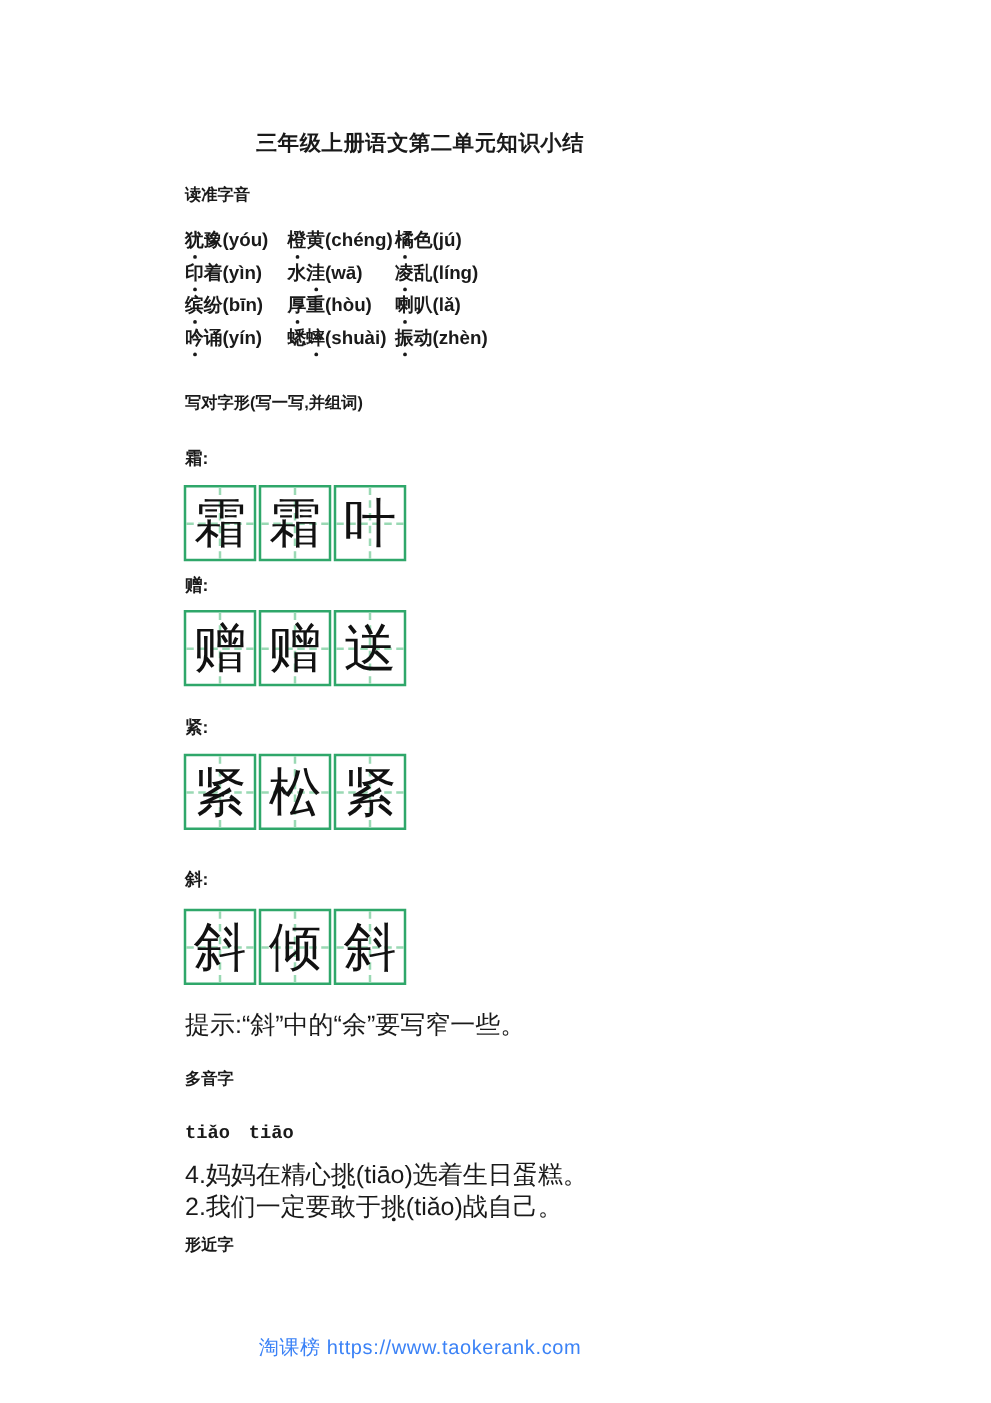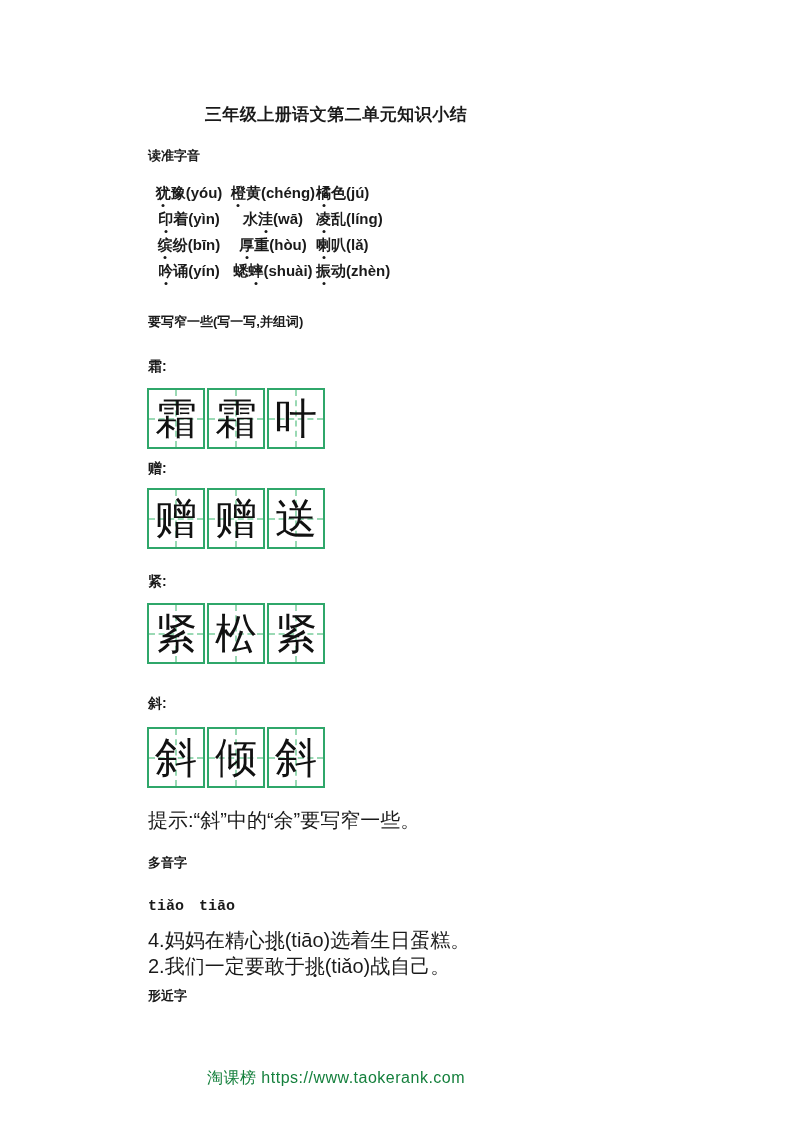--- a/index.html
+++ b/index.html
@@ -20,21 +20,21 @@
     letter-spacing:0.5px;
   }
 
   .heading {
     left:148px;
     font-size:13px; font-weight:bold;
     line-height:20px;
   }
 
   .word-rows { top:180px; left:148px; }
-  .word-row { display:flex; height:26px; line-height:26px;text-align:center; }
+  .word-row { display:flex; height:26px; line-height:26px; }
   .wcell { white-space:nowrap; font-size:15px; font-weight:bold; }
   .wcell.c0 { width:82px; }
   .wcell.c1 { width:86px; }
 
   .emph { position:relative; display:inline-block; }
   .emph::after {
     content:"";
     position:absolute;
     left:50%; bottom:-1px;
     width:3px; height:3px;
@@ -82,21 +82,21 @@
   }
   .pinyin-pair {
     left:148px;
     font-size:15px; font-weight:bold;font-family:Liberation Mono, monospace;
   }
 
   .footer {
     top:1068px; left:0; width:100%;
     text-align:center;
     font-size:16px; font-weight:normal;
-    color:#15803d;
+    color:#3b82f6;
     letter-spacing:0.5px;
   }
 </style>
 </head>
 <body>
 
 <div class="page">
 
   <div class="abs title">三年级上册语文第二单元知识小结</div>
 
@@ -118,21 +118,21 @@
       <span class="wcell c1"><span></span><span class="emph">厚</span><span>重</span><span>(hòu)</span></span>
       <span class="wcell"><span></span><span class="emph">喇</span><span>叭</span><span>(lǎ)</span></span>
     </div>
     <div class="word-row">
       <span class="wcell c0"><span></span><span class="emph">吟</span><span>诵</span><span>(yín)</span></span>
       <span class="wcell c1"><span>蟋</span><span class="emph">蟀</span><span></span><span>(shuài)</span></span>
       <span class="wcell"><span></span><span class="emph">振</span><span>动</span><span>(zhèn)</span></span>
     </div>
   </div>
 
-  <div class="abs heading" style="top:312px">要写窄一些(写一写,并组词)</div>
+  <div class="abs heading" style="top:312px">写对字形(写一写,并组词)</div>
 
   <div class="abs glabel" style="top:357px">霜:</div>
   <div class="abs grid-row" style="top:388px">
     <div class="cell">
         <span class="ch">霜</span>
       </div>
     <div class="cell">
         <span class="ch">霜</span>
       </div>
     <div class="cell">

